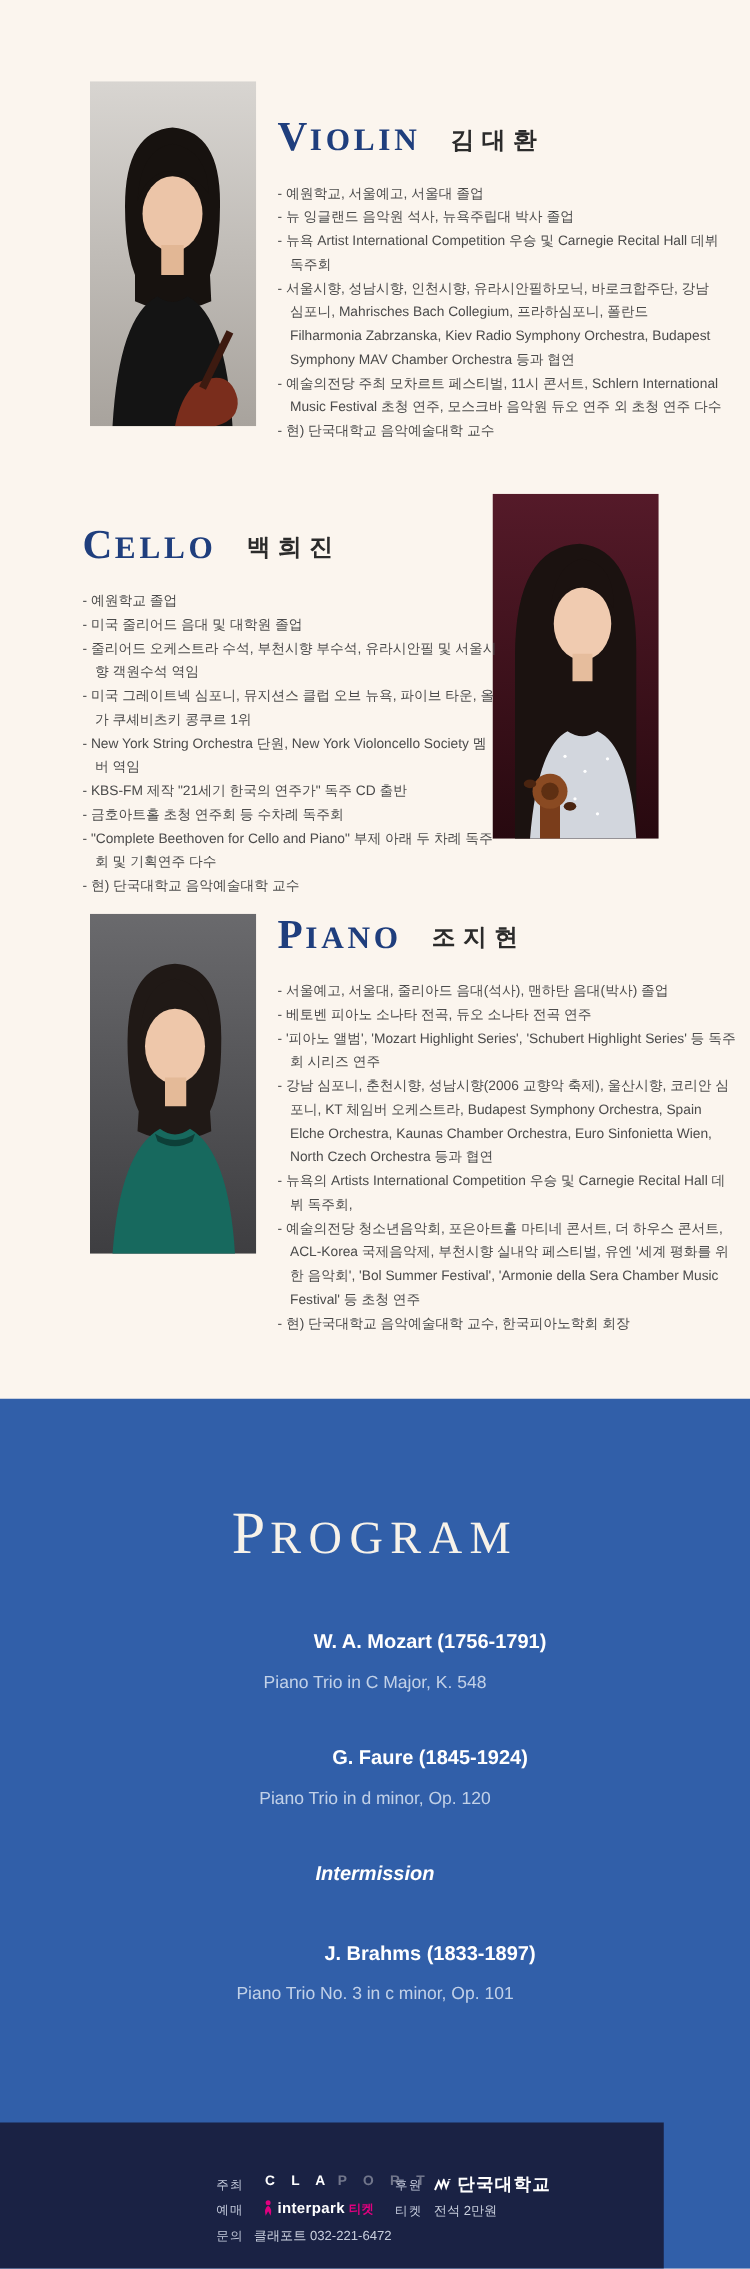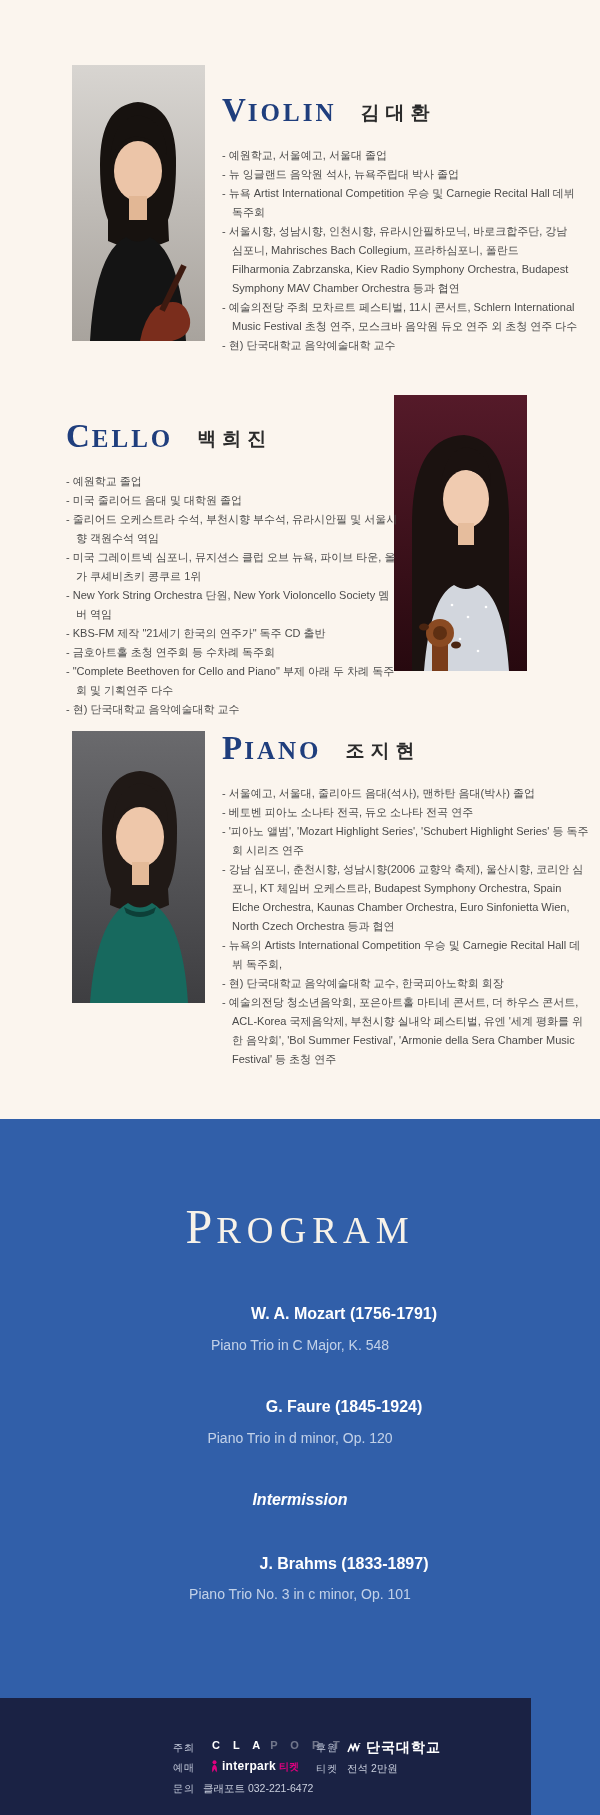--- a/index.html
+++ b/index.html
@@ -164,22 +164,22 @@
     <div class="inst-head">
       <span class="initial">P</span><span class="rest">IANO</span>
       <span class="kname">조지현</span>
     </div>
     <ul class="bio">
       <li>- 서울예고, 서울대, 줄리아드 음대(석사), 맨하탄 음대(박사) 졸업</li>
       <li>- 베토벤 피아노 소나타 전곡, 듀오 소나타 전곡 연주</li>
       <li>- '피아노 앨범', 'Mozart Highlight Series', 'Schubert Highlight Series' 등 독주회 시리즈 연주</li>
       <li>- 강남 심포니, 춘천시향, 성남시향(2006 교향악 축제), 울산시향, 코리안 심포니, KT 체임버 오케스트라, Budapest Symphony Orchestra, Spain Elche Orchestra, Kaunas Chamber Orchestra, Euro Sinfonietta Wien, North Czech Orchestra 등과 협연</li>
       <li>- 뉴욕의 Artists International Competition 우승 및 Carnegie Recital Hall 데뷔 독주회,</li>
+      <li>- 예술의전당 청소년음악회, 포은아트홀 마티네 콘서트, 더 하우스 콘서트, ACL-Korea 국제음악제, 부천시향 실내악 페스티벌, 유엔 '세계 평화를 위한 음악회', 'Bol Summer Festival', 'Armonie della Sera Chamber Music Festival' 등 초청 연주</li>
       <li>- 현) 단국대학교 음악예술대학 교수, 한국피아노학회 회장</li>
-      <li>- 예술의전당 청소년음악회, 포은아트홀 마티네 콘서트, 더 하우스 콘서트, ACL-Korea 국제음악제, 부천시향 실내악 페스티벌, 유엔 '세계 평화를 위한 음악회', 'Bol Summer Festival', 'Armonie della Sera Chamber Music Festival' 등 초청 연주</li>
     </ul>
   </div>
 
   <div class="program">
     <div class="program-title">
       <span class="initial">P</span><span class="rest">ROGRAM</span>
     </div>
     <div class="prog-composer p-c1">W. A. Mozart (1756-1791)</div>
     <div class="prog-piece p-p1">Piano Trio in C Major, K. 548</div>
     <div class="prog-composer p-c2">G. Faure (1845-1924)</div>

